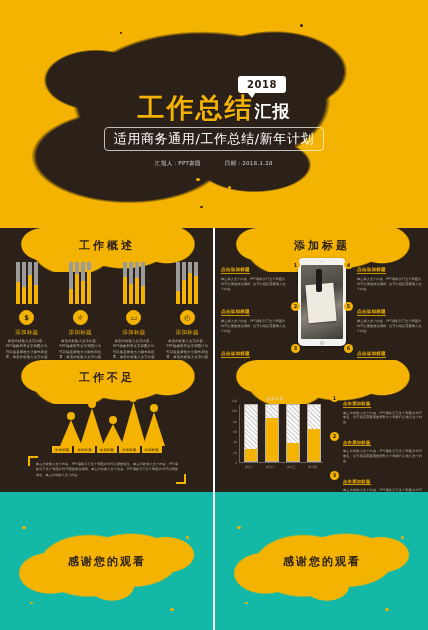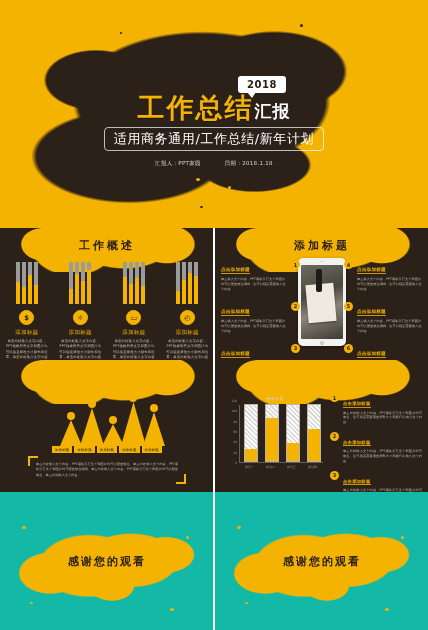--- a/index.html
+++ b/index.html
@@ -469,20 +469,21 @@
       </div>
     </div>
   </div>
 
   <div class="sep-h"></div>
 
   <div class="row">
 
     <div class="slide half">
       <div class="splash-top"></div>
+      <div class="slide-title">工作不足</div>
 
       <div class="crown-wrap">
         <div class="peak" style="left:60px;width:22px;height:26px;clip-path:polygon(50% 0,100% 100%,0 100%);"></div>
         <div class="peak-dot" style="left:67px;bottom:26px;"></div>
 
         <div class="peak" style="left:80px;width:24px;height:38px;clip-path:polygon(50% 0,100% 100%,0 100%);"></div>
         <div class="peak-dot" style="left:88px;bottom:38px;"></div>
 
         <div class="peak" style="left:102px;width:22px;height:22px;clip-path:polygon(50% 0,100% 100%,0 100%);"></div>
         <div class="peak-dot" style="left:109px;bottom:22px;"></div>

